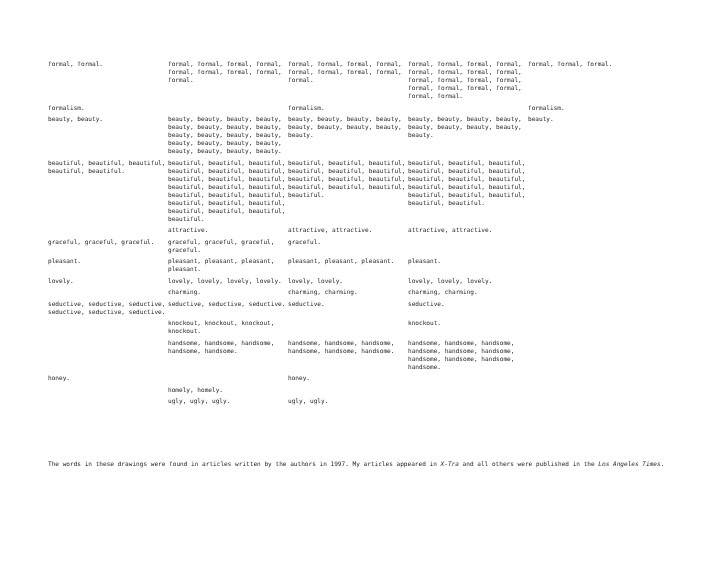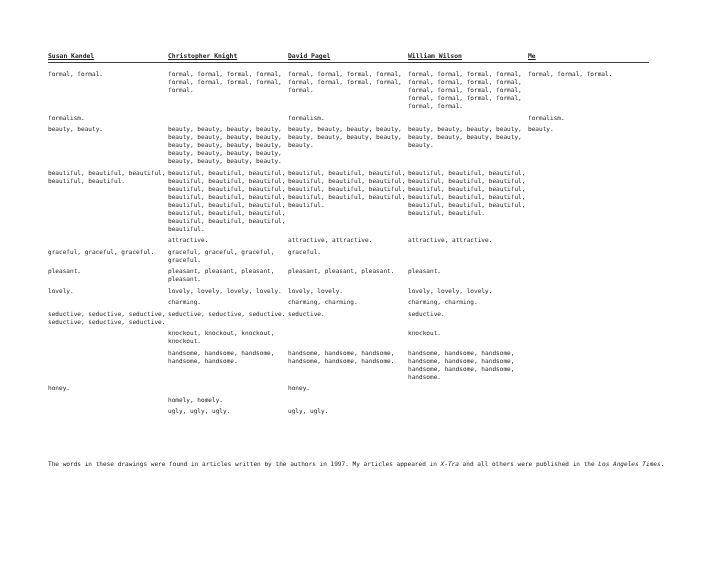--- a/index.html
+++ b/index.html
@@ -70,27 +70,20 @@
   .caption i {
     font-style: italic;
   }
 </style>
 </head>
 <body>
 
 <div class="document-page">
 
   <div class="sheet">
-    <div class="header-row">
-        <div class="col-header">Susan Kandel</div>
-        <div class="col-header">Christopher Knight</div>
-        <div class="col-header">David Pagel</div>
-        <div class="col-header">William Wilson</div>
-        <div class="col-header">Me</div>
-      </div>
     <div class="table-body">
         <div class="word-row">
           <div class="cell">formal, formal.</div>
           <div class="cell">formal, formal, formal, formal,
 formal, formal, formal, formal,
 formal.</div>
           <div class="cell">formal, formal, formal, formal,
 formal, formal, formal, formal,
 formal.</div>
           <div class="cell">formal, formal, formal, formal,

